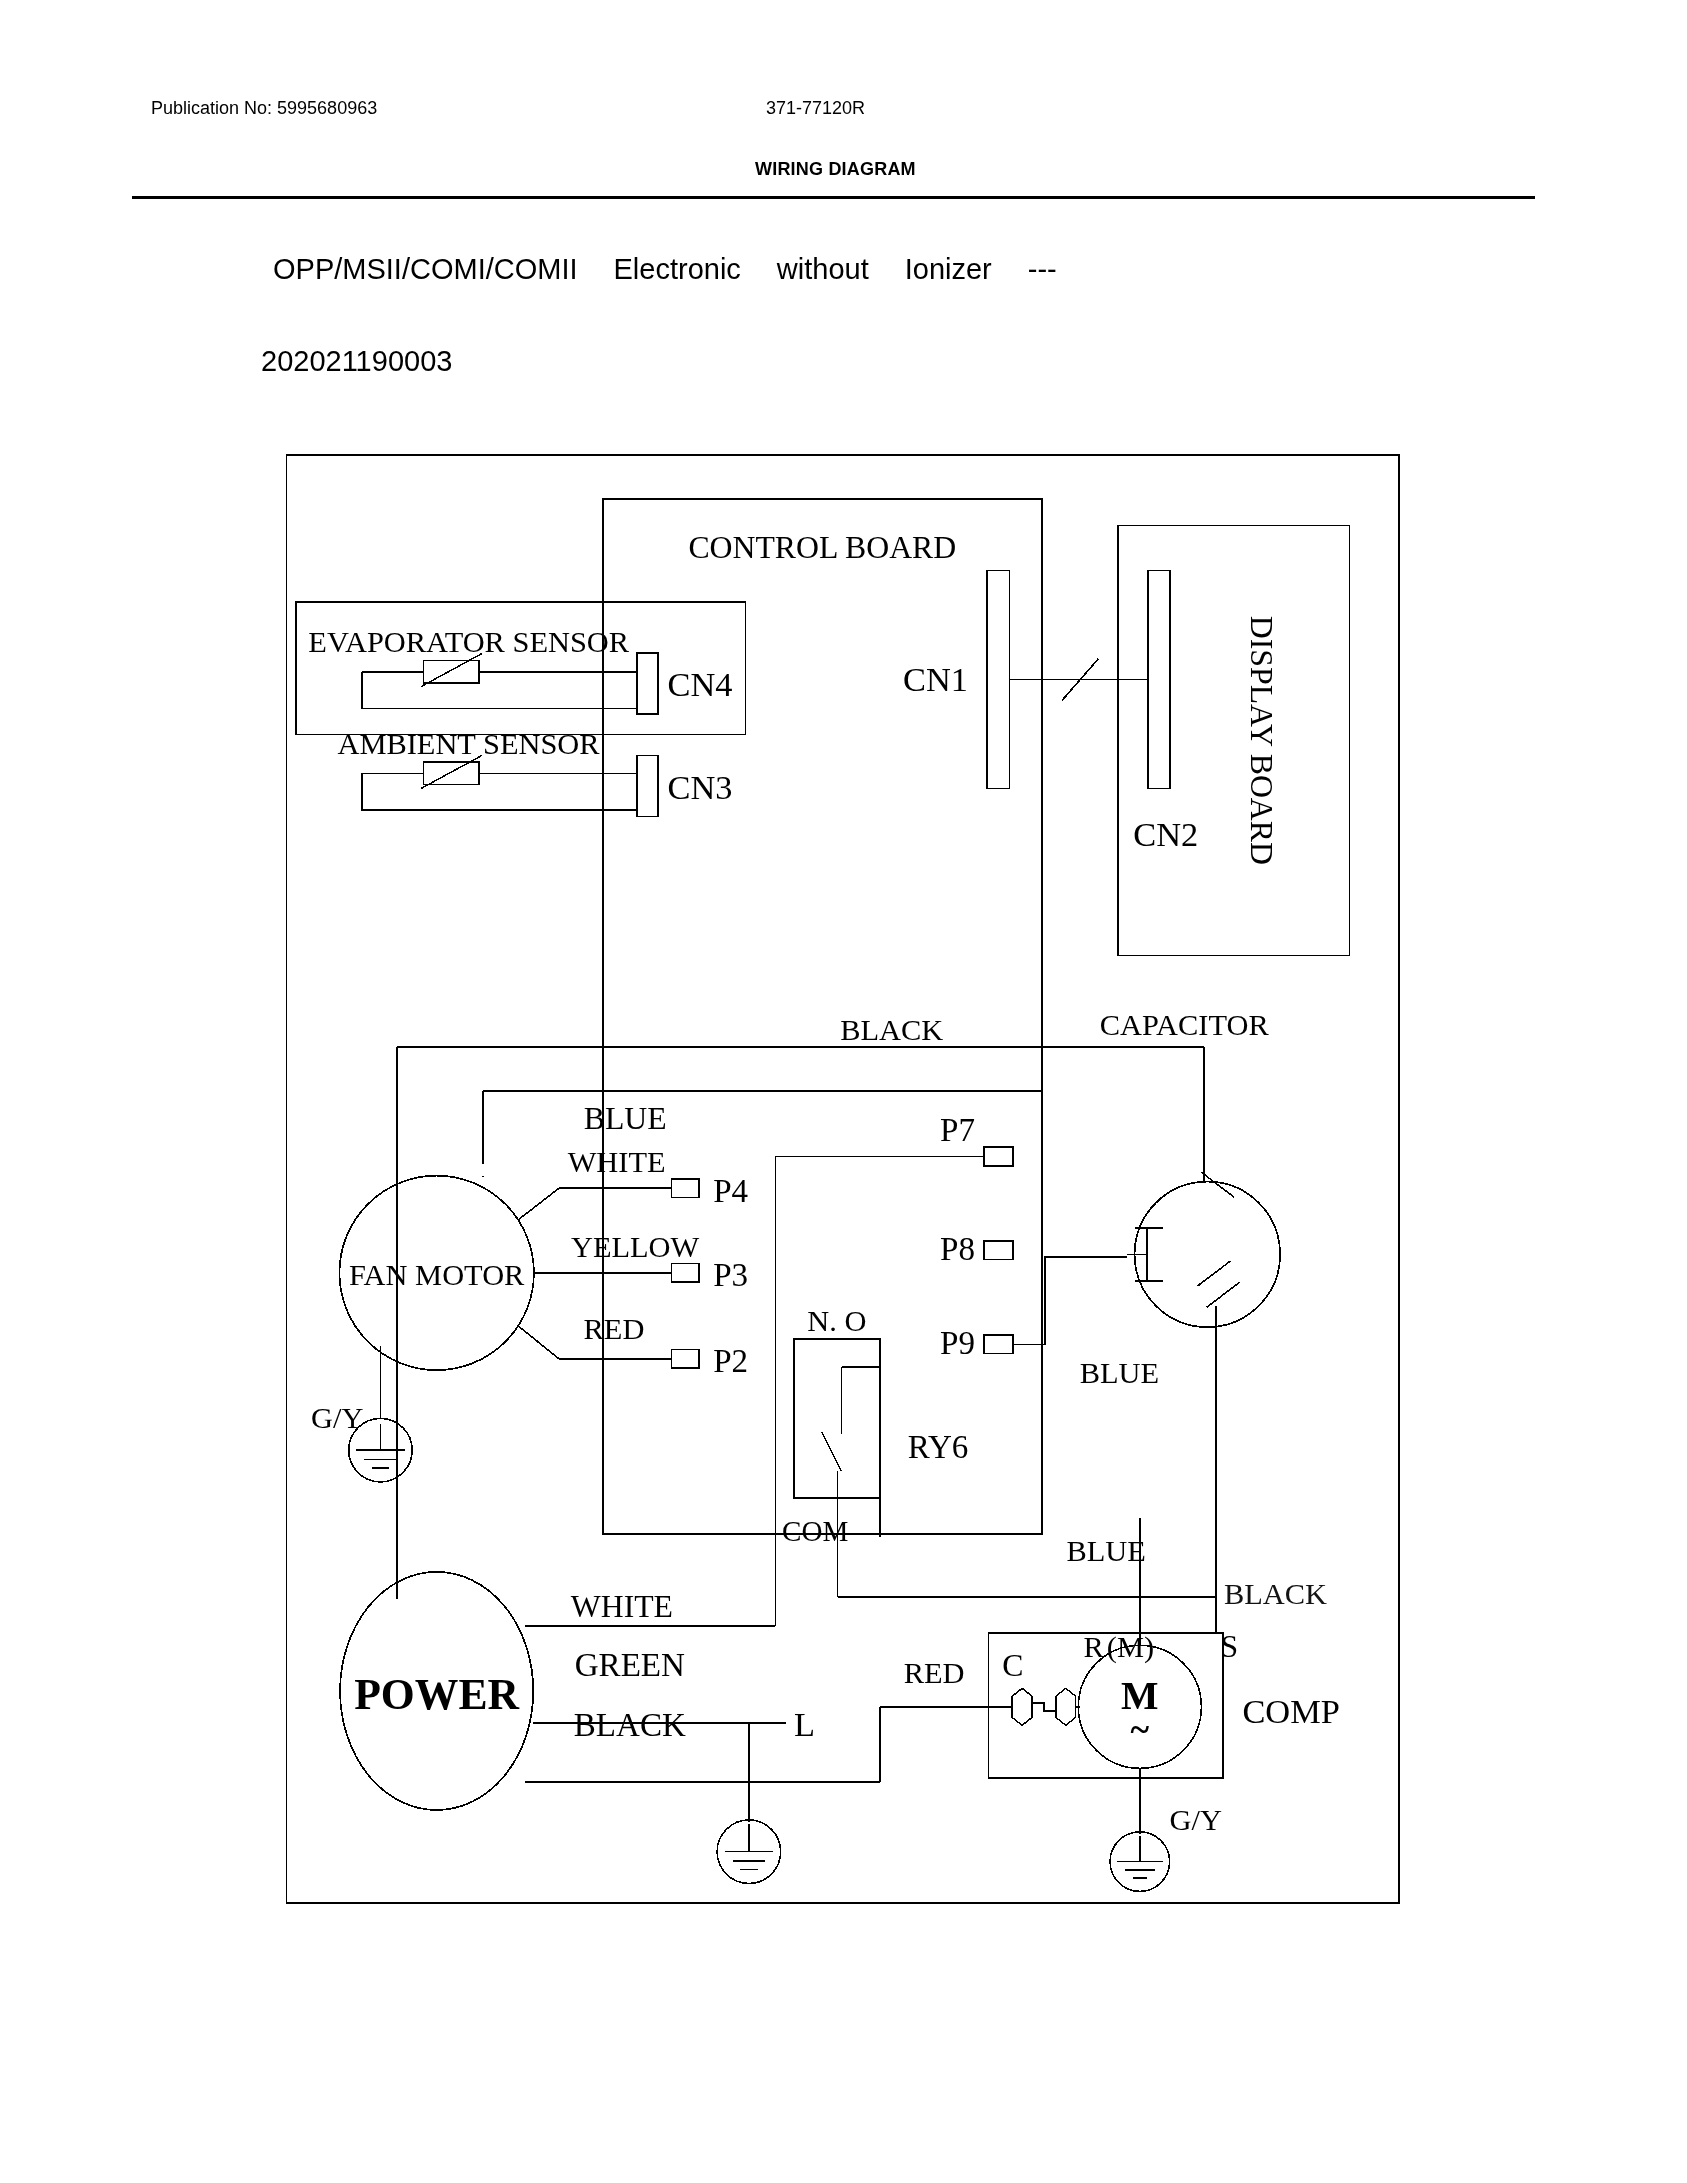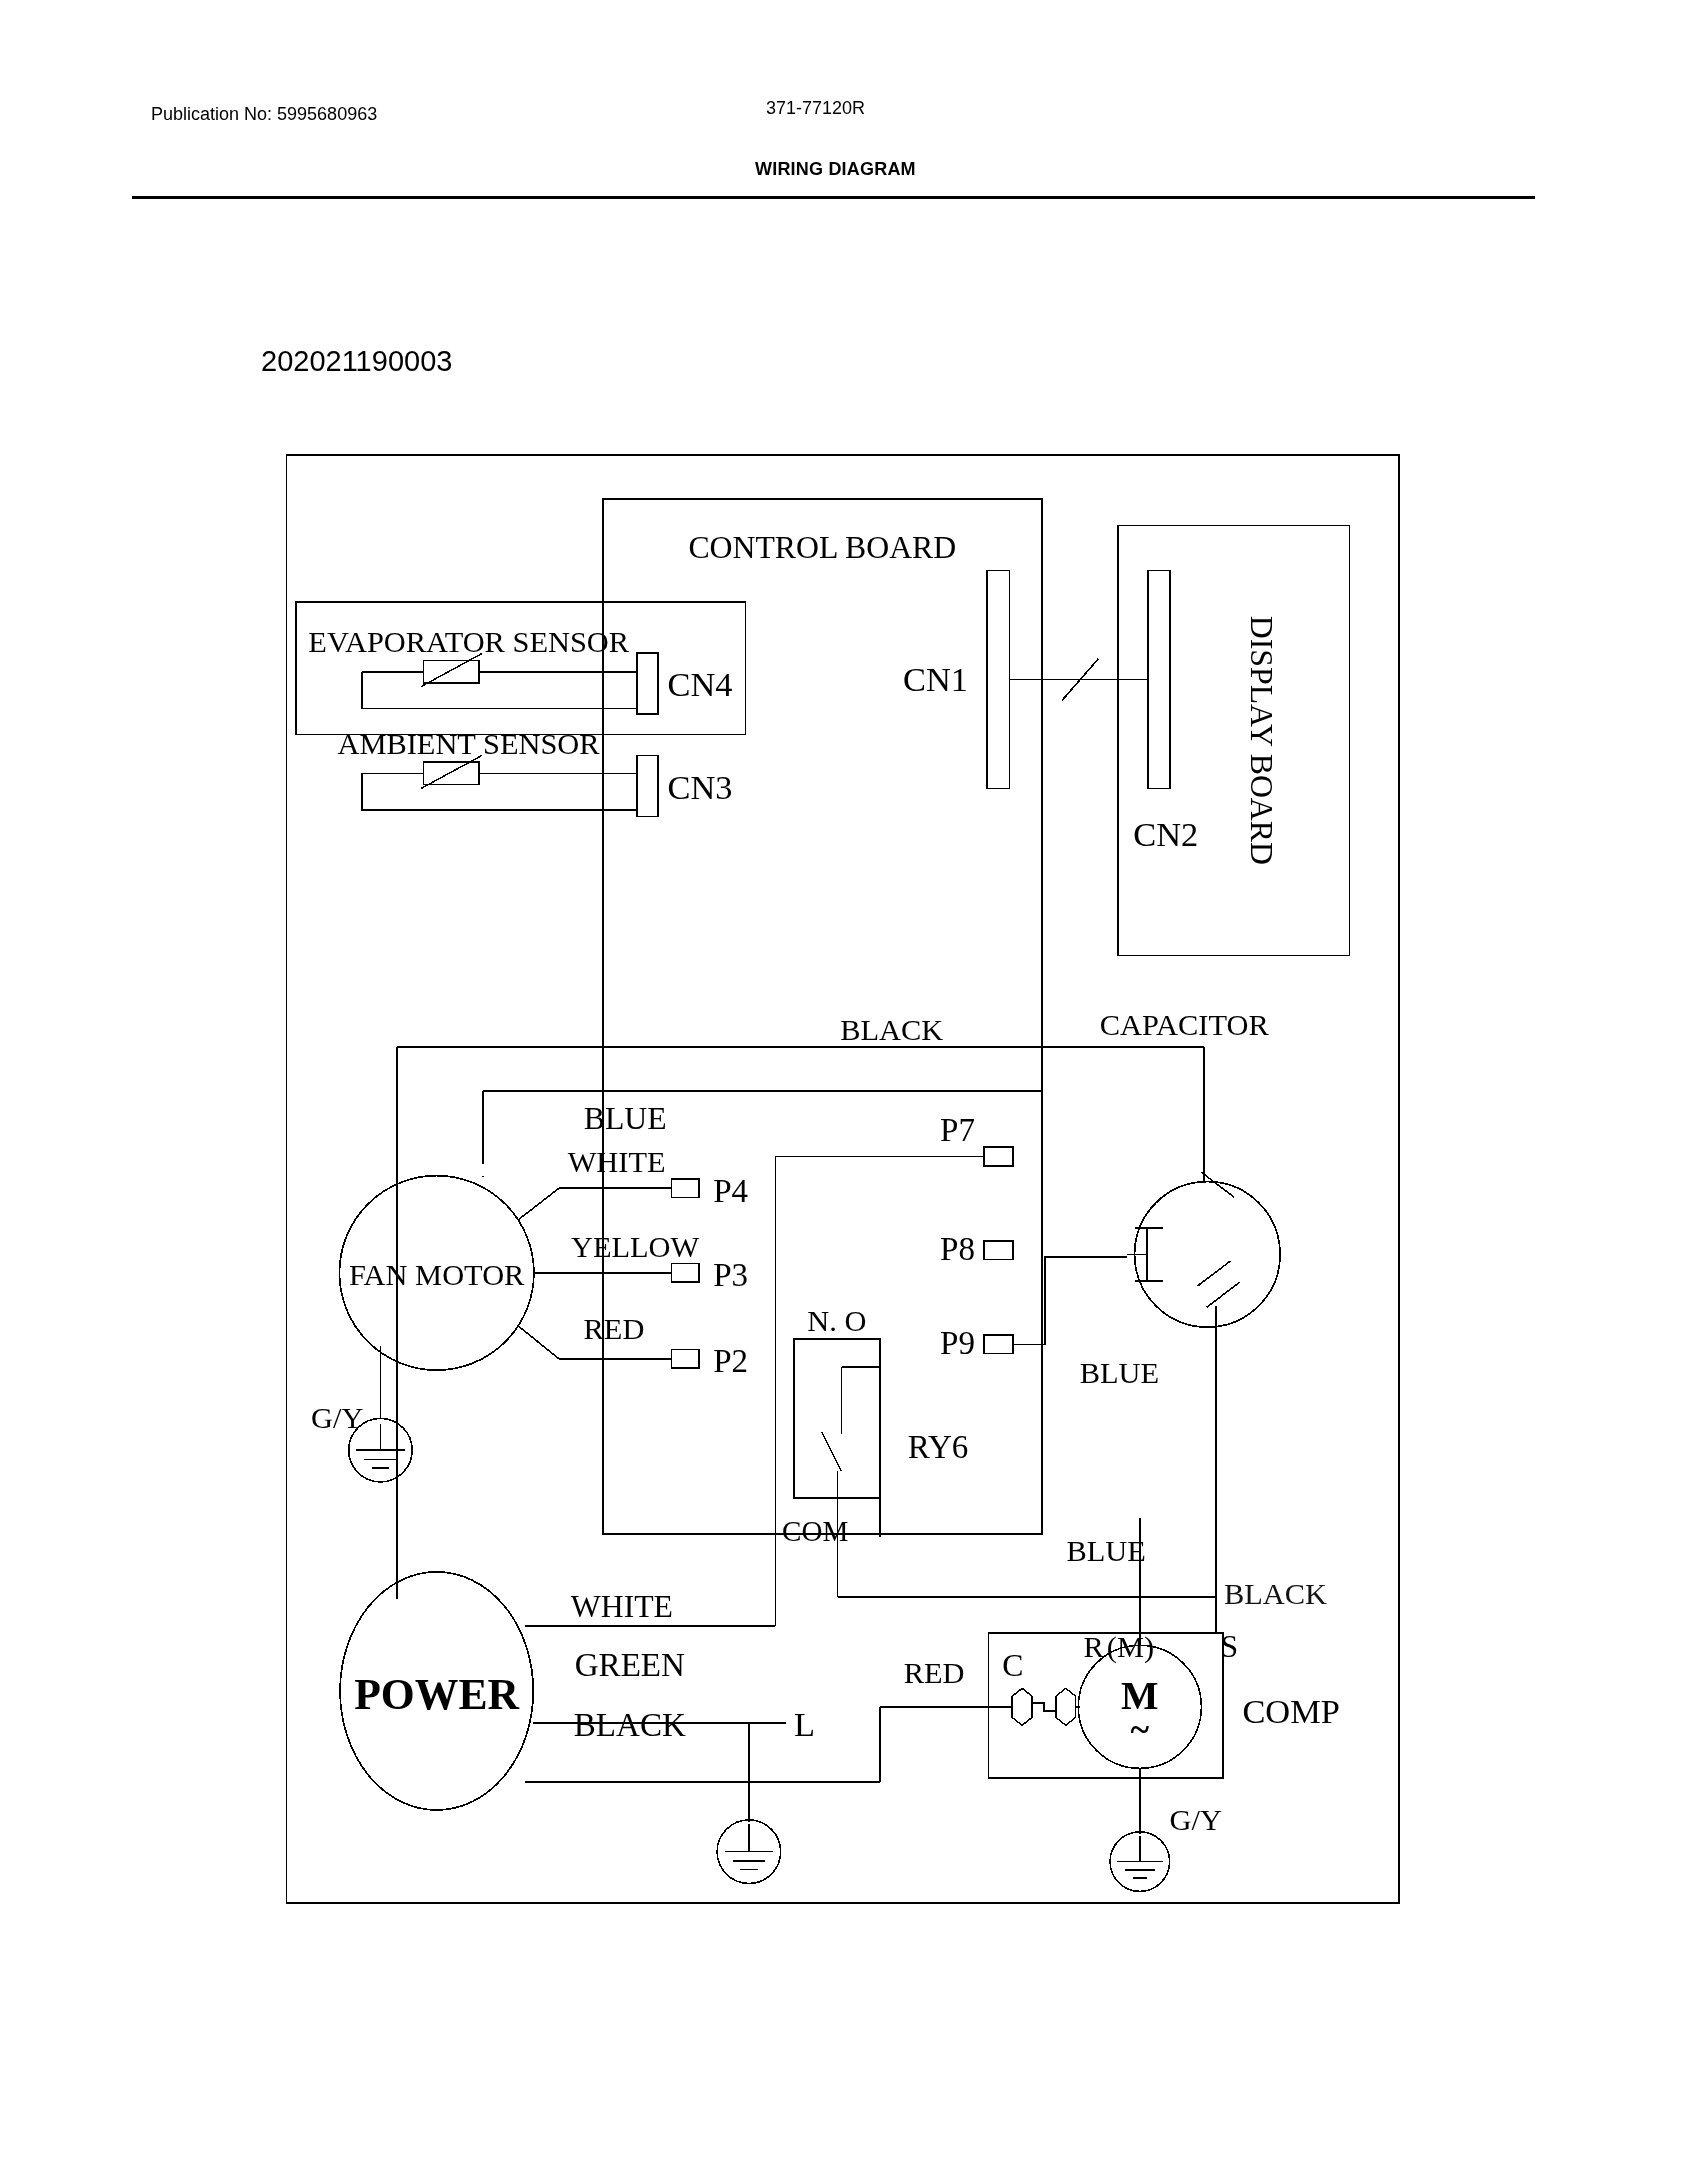--- a/index.html
+++ b/index.html
@@ -17,21 +17,21 @@
     overflow: hidden;
   }
   .page {
     position: absolute;
     inset: 0;
   }
   
   .hdr-pub {
     position: absolute;
     left: 151px;
-    top: 104px;
+    top: 98px;
     font-size: 18px;
     font-family: "Liberation Sans", sans-serif;
     letter-spacing: 0px;
     white-space: nowrap;
   }
   .hdr-model {
     position: absolute;
     left: 766px;
     top: 98px;
     font-size: 18px;
@@ -96,20 +96,23 @@
 </head>
 <body>
 
 <div class="page">
 
   <div class="hdr-pub">Publication No: 5995680963</div>
   <div class="hdr-model">371-77120R</div>
   <div class="hdr-title">WIRING DIAGRAM</div>
   <div class="hdr-rule"></div>
 
+  <div class="sub-line1">
+    <span>OPP/MSII/COMI/COMII</span><span class="sp1"></span><span>Electronic</span><span class="sp2"></span><span>without</span><span class="sp3"></span><span>Ionizer</span><span class="sp4"></span><span>---</span>
+  </div>
   <div class="sub-line2">202021190003</div>
 
   <div class="schematic">
   <svg width="1687" height="2183" viewBox="0 0 2550 3300" xmlns="http://www.w3.org/2000/svg">
 
     <g fill="none" stroke="#000000" stroke-width="3" shape-rendering="crispEdges">
 
       <rect x="433" y="663" width="1681" height="2190"></rect>
 
       <rect x="911" y="730" width="664" height="1565" stroke-width="2.5"></rect>

